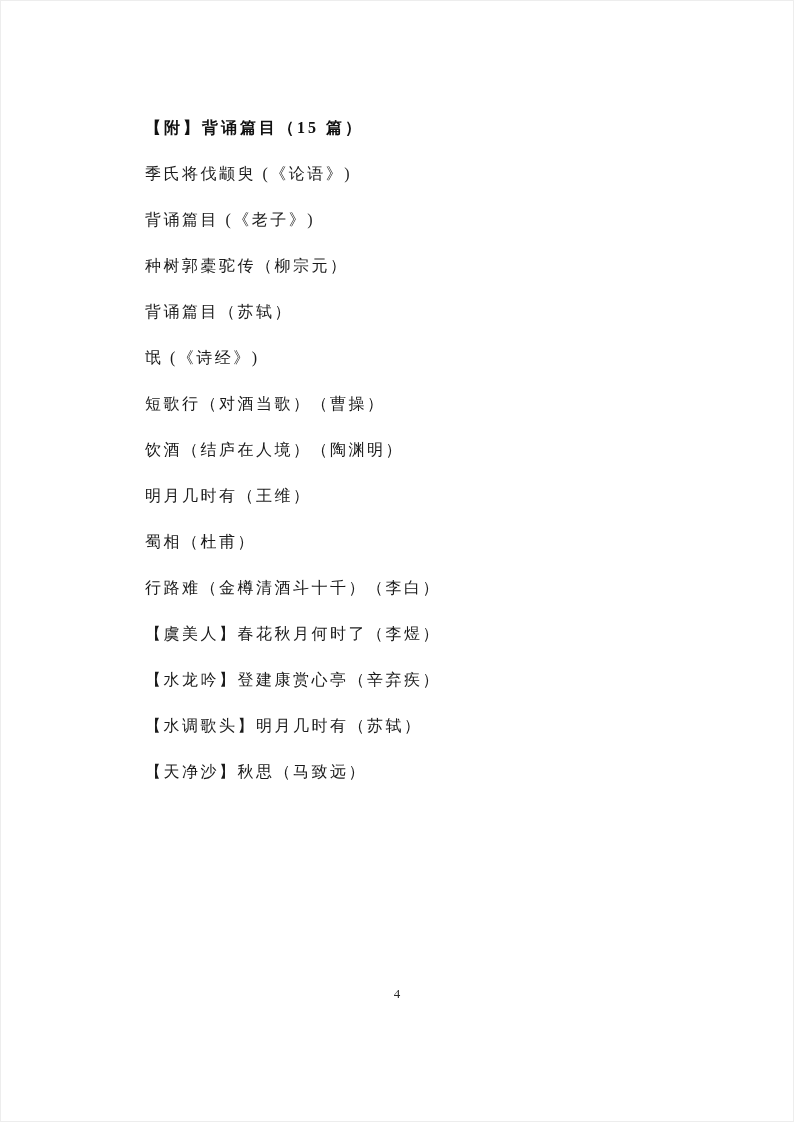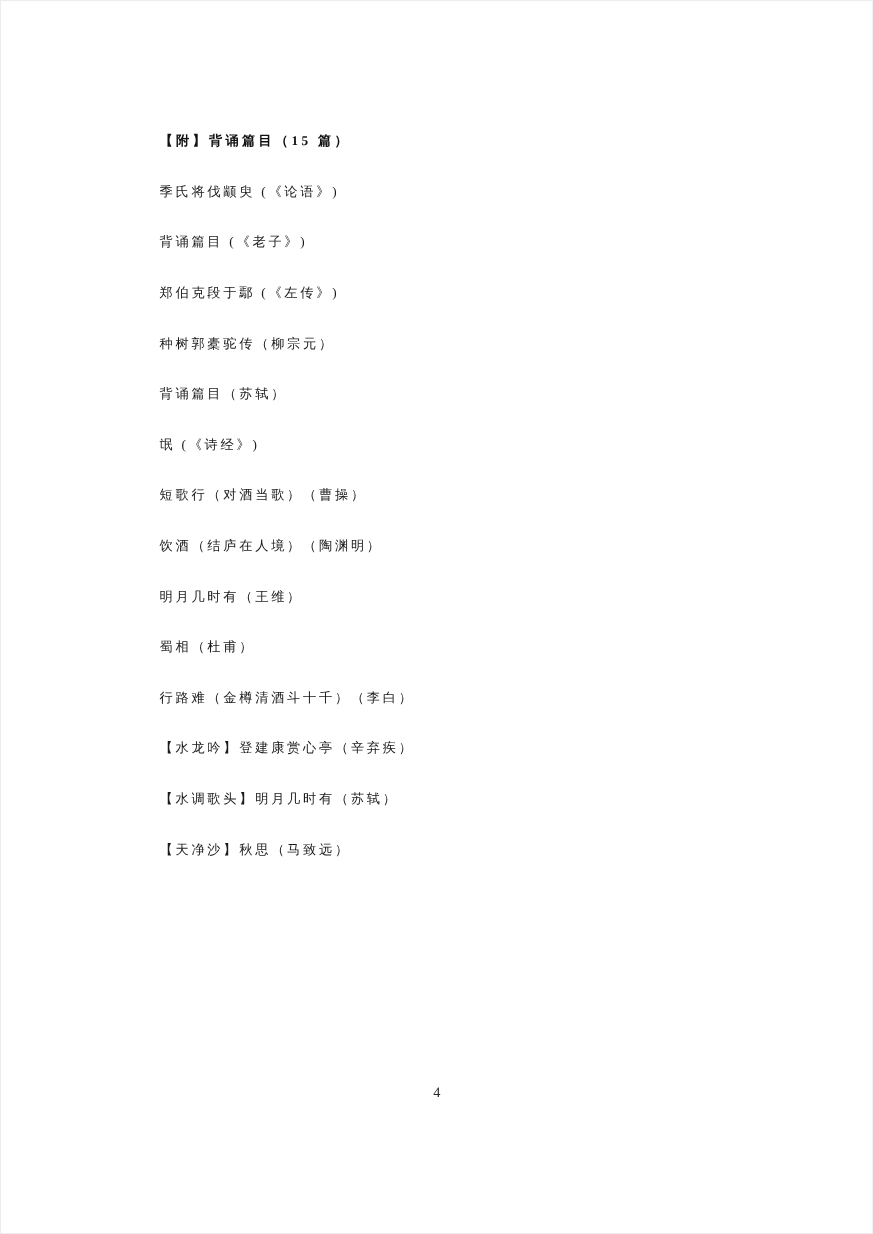--- a/index.html
+++ b/index.html
@@ -18,21 +18,21 @@
     font-family: "Liberation Serif", "DejaVu Serif", serif;
   }
   .content {
     position: absolute;
     top: 104px;
     left: 144px;
     right: 60px;
   }
   .content p {
     margin: 0;
-    font-size: 12px;
+    font-size: 16px;
     line-height: 46px;
     letter-spacing: 2.5px;
     color: #1a1a1a;
     white-space: nowrap;
   }
   .content p.title {
     font-weight: bold;
     letter-spacing: 3px;
     color: #111111;
   }
@@ -50,29 +50,29 @@
   }
 </style>
 </head>
 <body>
 
 <div class="page">
   <div class="content">
     <p class="title">【附】背诵篇目（15 篇）</p>
     <p class="item">季氏将伐颛臾 (《论语》)</p>
     <p class="item">背诵篇目 (《老子》)</p>
-    <p class="item">郑伯克段于鄢 (《左传》)</p>
     <p class="item">种树郭橐驼传（柳宗元）</p>
     <p class="item">背诵篇目（苏轼）</p>
     <p class="item">氓 (《诗经》)</p>
     <p class="item">短歌行（对酒当歌）（曹操）</p>
     <p class="item">饮酒（结庐在人境）（陶渊明）</p>
     <p class="item">明月几时有（王维）</p>
     <p class="item">蜀相（杜甫）</p>
     <p class="item">行路难（金樽清酒斗十千）（李白）</p>
+    <p class="item">【虞美人】春花秋月何时了（李煜）</p>
     <p class="item">【水龙吟】登建康赏心亭（辛弃疾）</p>
     <p class="item">【水调歌头】明月几时有（苏轼）</p>
     <p class="item">【天净沙】秋思（马致远）</p>
   </div>
   <div class="footer">
     <span class="pagenum">4</span>
   </div>
 </div>
 
 </body></html>

